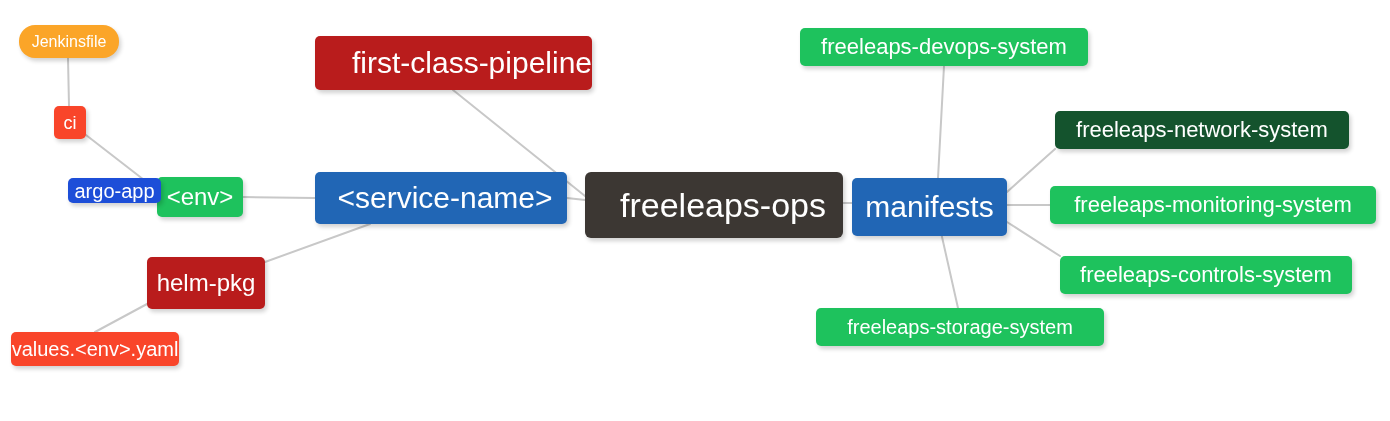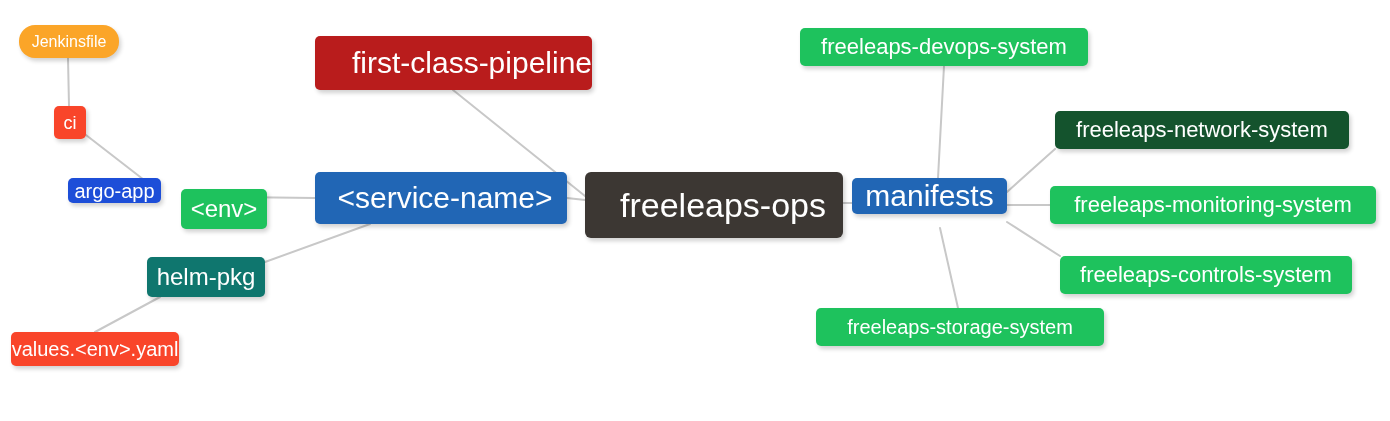--- a/index.html
+++ b/index.html
@@ -91,27 +91,27 @@
   <div id="node-layer">
       <div class="node lvl-root" style="left: 585px; top: 172px; width: 258px; height: 66px; background: rgb(60, 55, 51); font-size: 34px; padding-left: 18px;">
         <span class="node-label">freeleaps-ops</span>
       </div>
       <div class="node lvl-1" style="left: 315px; top: 36px; width: 277px; height: 54px; background: #b91c1c; font-size: 30px; padding-left: 37px;">
         <span class="node-label">first-class-pipeline</span>
       </div>
       <div class="node lvl-1" style="left: 315px; top: 172px; width: 252px; height: 52px; background: rgb(33, 102, 181); font-size: 30px; padding-left: 8px;">
         <span class="node-label">&lt;service-name&gt;</span>
       </div>
-      <div class="node lvl-1" style="left: 852px; top: 178px; width: 155px; height: 36px; background: rgb(33, 102, 181); font-size: 30px;">
+      <div class="node lvl-1" style="left: 852px; top: 178px; width: 155px; height: 58px; background: rgb(33, 102, 181); font-size: 30px;">
         <span class="node-label">manifests</span>
       </div>
-      <div class="node lvl-2" style="left: 157px; top: 189px; width: 86px; height: 40px; background: rgb(30, 194, 93); font-size: 24px; margin-left: 24px;">
+      <div class="node lvl-2" style="left: 157px; top: 177px; width: 86px; height: 40px; background: rgb(30, 194, 93); font-size: 24px;">
         <span class="node-label">&lt;env&gt;</span>
       </div>
-      <div class="node lvl-2" style="left: 147px; top: 257px; width: 118px; height: 40px; background: #0f766e; font-size: 24px;">
+      <div class="node lvl-2" style="left: 147px; top: 257px; width: 118px; height: 52px; background: #b91c1c; font-size: 24px;">
         <span class="node-label">helm-pkg</span>
       </div>
       <div class="node lvl-2" style="left: 800px; top: 28px; width: 288px; height: 38px; background: rgb(30, 194, 93); font-size: 22px;">
         <span class="node-label">freeleaps-devops-system</span>
       </div>
       <div class="node lvl-2" style="left: 1055px; top: 111px; width: 294px; height: 38px; background: #14532d; font-size: 22px;">
         <span class="node-label">freeleaps-network-system</span>
       </div>
       <div class="node lvl-2" style="left: 1050px; top: 186px; width: 326px; height: 38px; background: rgb(30, 194, 93); font-size: 22px; justify-content: center;">
         <span class="node-label">freeleaps-monitoring-system</span>

